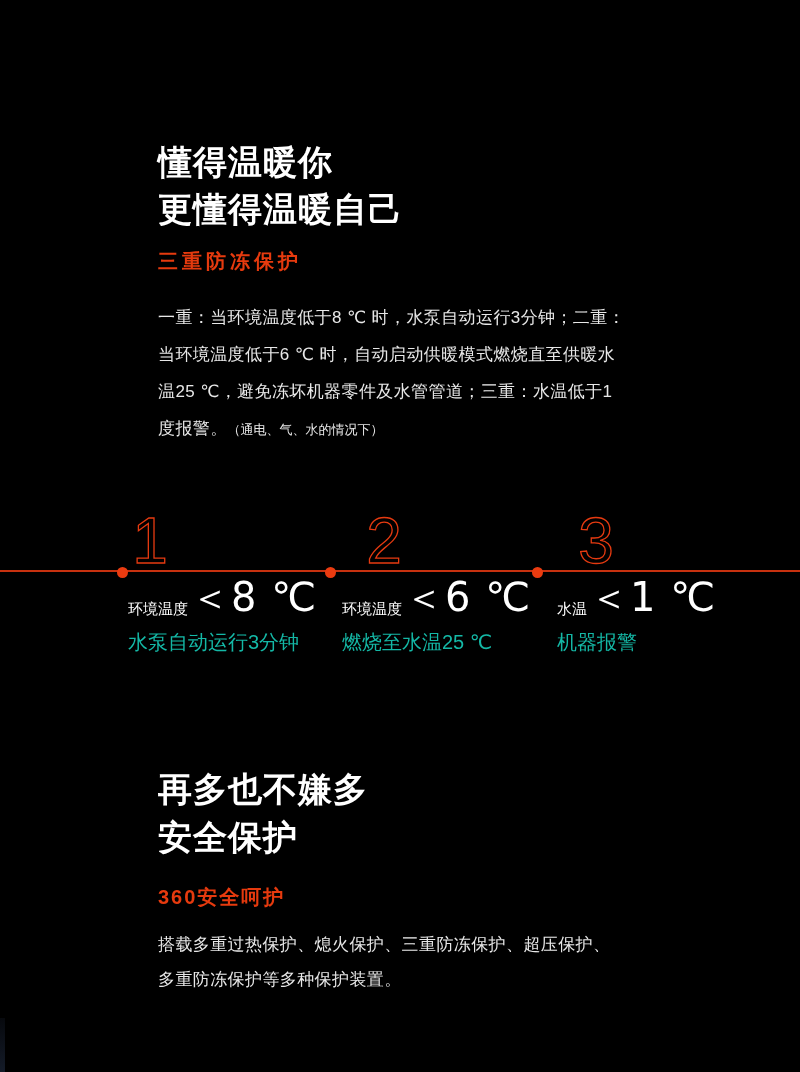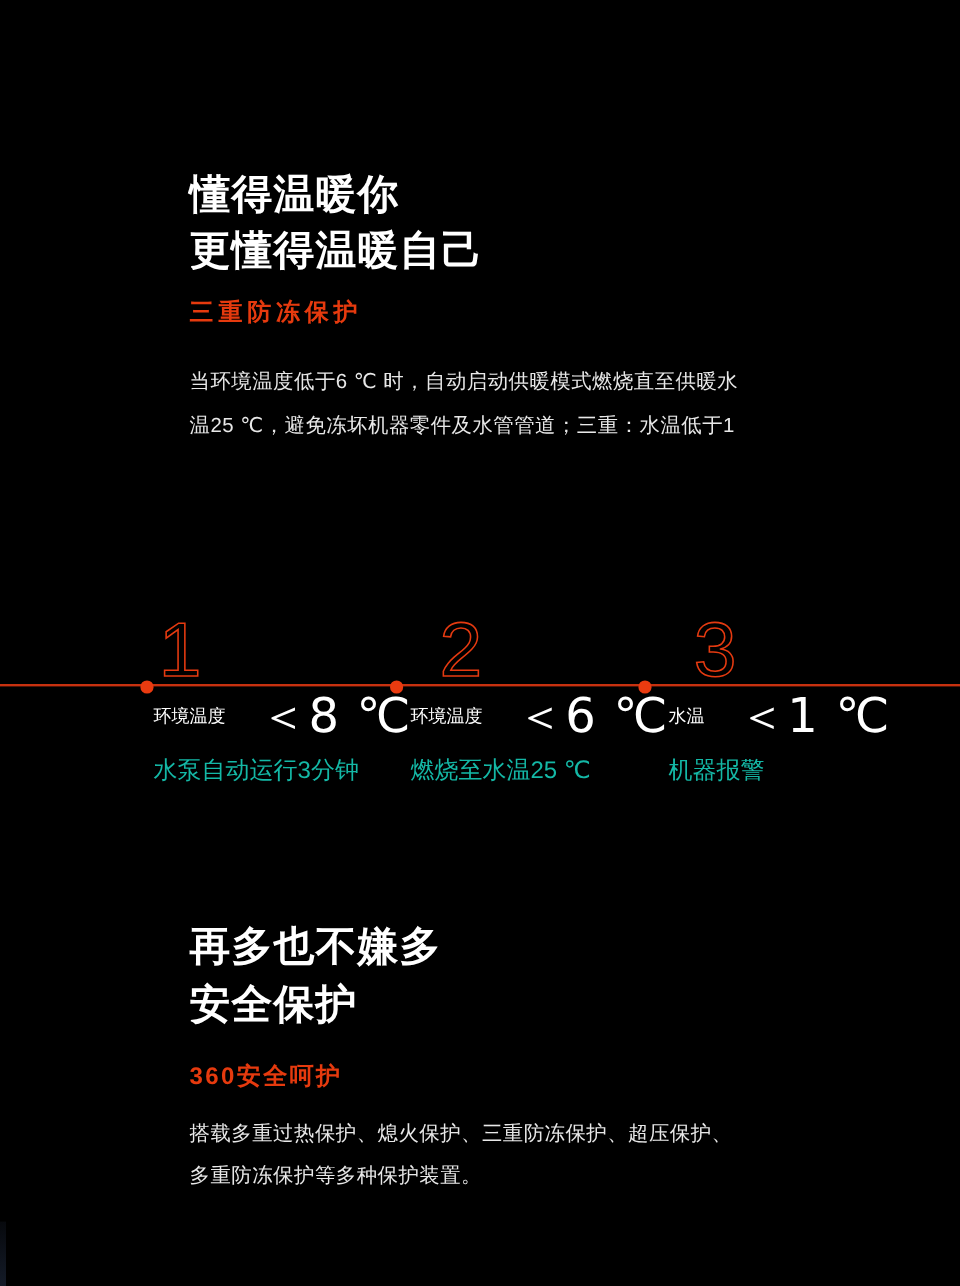--- a/index.html
+++ b/index.html
@@ -78,21 +78,21 @@
     line-height: 64px;
     font-weight: 400;
     font-family: "Liberation Sans", "DejaVu Sans", sans-serif;
     color: transparent;
     -webkit-text-stroke: 1.3px var(--tl-num);
   }
   @supports not (-webkit-text-stroke: 1px #000) {
     .tl-num { color: var(--tl-num); }
   }
   .tl-col { top: 575px; width: 230px; }
-  .tl-row1 { display: flex; align-items: center; gap: 28px; }
+  .tl-row1 { display: flex; align-items: flex-end; gap: 2px; }
   .tl-label { font-size: 15px; color: #ffffff; white-space: nowrap; }
   .tl-value {
     font-size: 40px;
     line-height: 44px;
     font-weight: 400;
     color: #ffffff;
     letter-spacing: 1px;
     white-space: nowrap;
     font-family: "DejaVu Sans", "Liberation Sans", sans-serif;
   }
@@ -115,22 +115,24 @@
 <body>
 
 <div class="abs sec-title t1">
   <div>懂得温暖你</div>
   <div>更懂得温暖自己</div>
 </div>
 
 <div class="abs sec-sub s1">三重防冻保护</div>
 
 <div class="abs para p1">
+  <div>一重：当环境温度低于8 ℃ 时，水泵自动运行3分钟；二重：</div>
   <div>当环境温度低于6 ℃ 时，自动启动供暖模式燃烧直至供暖水</div>
   <div>温25 ℃，避免冻坏机器零件及水管管道；三重：水温低于1</div>
+  <div><span>度报警。</span><span class="note">（通电、气、水的情况下）</span></div>
 </div>
 
 <div class="abs tl-line"></div>
 
 <span class="abs tl-dot" style="left:116.5px"></span>
 <span class="abs tl-dot" style="left:324.5px"></span>
 <span class="abs tl-dot" style="left:531.5px"></span>
 
 <div class="abs tl-num" style="left:115px">1</div>
 <div class="abs tl-num" style="left:349px">2</div>

